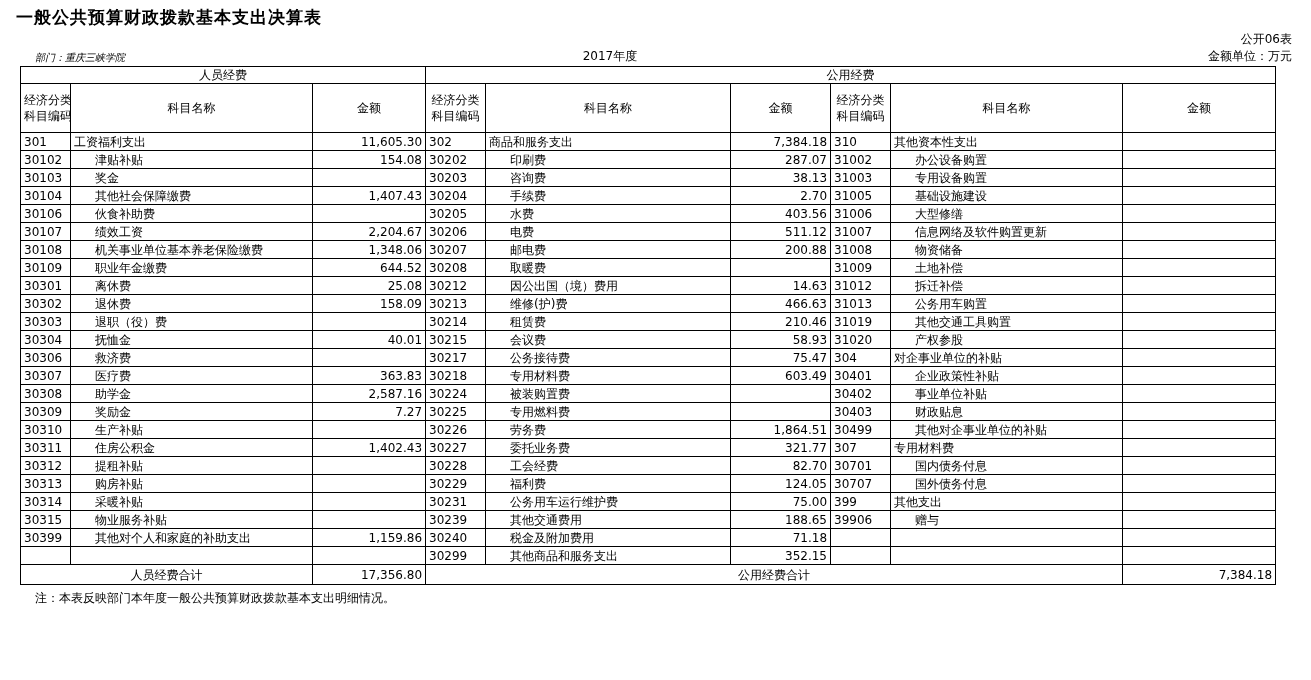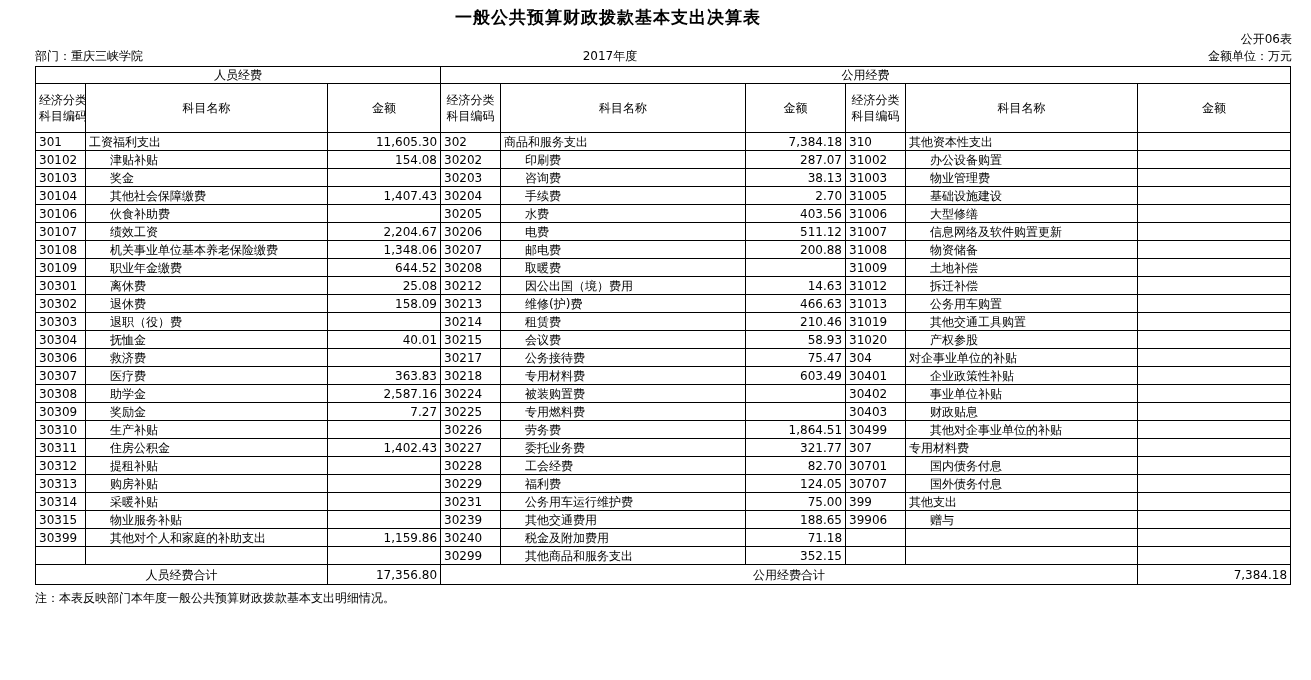--- a/index.html
+++ b/index.html
@@ -2,30 +2,30 @@
 <html><head>
 <meta charset="utf-8">
 <style>
   html,body { margin:0; padding:0; }
   body {
     width:1311px; height:680px; background:#ffffff; color:#000;
     font-family:"DejaVu Sans", sans-serif; overflow:hidden;
   }
   .header-area { position:relative; height:66px; }
   .title {
-    position:absolute; top:6px; left:8px; width:1200px; text-align:center;
+    position:absolute; top:6px; left:16px; width:1200px; text-align:left;
     font-size:17px; font-weight:bold; letter-spacing:1px;
   }
   .pub-code { position:absolute; top:31px; right:19px; font-size:12px; }
-  .dept { position:absolute; bottom:1px; left:35px; font-size:12px; }
+  .dept { position:absolute; bottom:1px; left:35px; font-size:10px;font-style:italic; }
   .year { position:absolute; bottom:1px; left:0; width:1220px; text-align:center; font-size:12px; }
   .unit { position:absolute; bottom:1px; right:19px; font-size:12px; }
 
   table.budget {
-    margin-left:35px; width:1255px; border-collapse:collapse; table-layout:fixed;
+    margin-left:20px; width:1255px; border-collapse:collapse; table-layout:fixed;
   }
   table.budget th, table.budget td {
     border:1px solid #000; font-size:12px; font-weight:normal;
     padding:0 3px; overflow:hidden; white-space:nowrap; line-height:16px;
   }
   thead tr.group-row th { height:16px; text-align:center; }
   thead tr.cols-row th { height:48px; text-align:center; }
   .code-head { line-height:15px; }
   .code-head span { display:block; }
   tbody td { height:17px; }
@@ -110,21 +110,21 @@
         <td class="amt"></td>
       </tr>
       <tr>
         <td class="code">30103</td>
         <td class="name sub">奖金</td>
         <td class="amt"></td>
         <td class="code">30203</td>
         <td class="name sub">咨询费</td>
         <td class="amt">38.13</td>
         <td class="code">31003</td>
-        <td class="name sub">物业管理费</td>
+        <td class="name sub">专用设备购置</td>
         <td class="amt"></td>
       </tr>
       <tr>
         <td class="code">30104</td>
         <td class="name sub">其他社会保障缴费</td>
         <td class="amt">1,407.43</td>
         <td class="code">30204</td>
         <td class="name sub">手续费</td>
         <td class="amt">2.70</td>
         <td class="code">31005</td>

